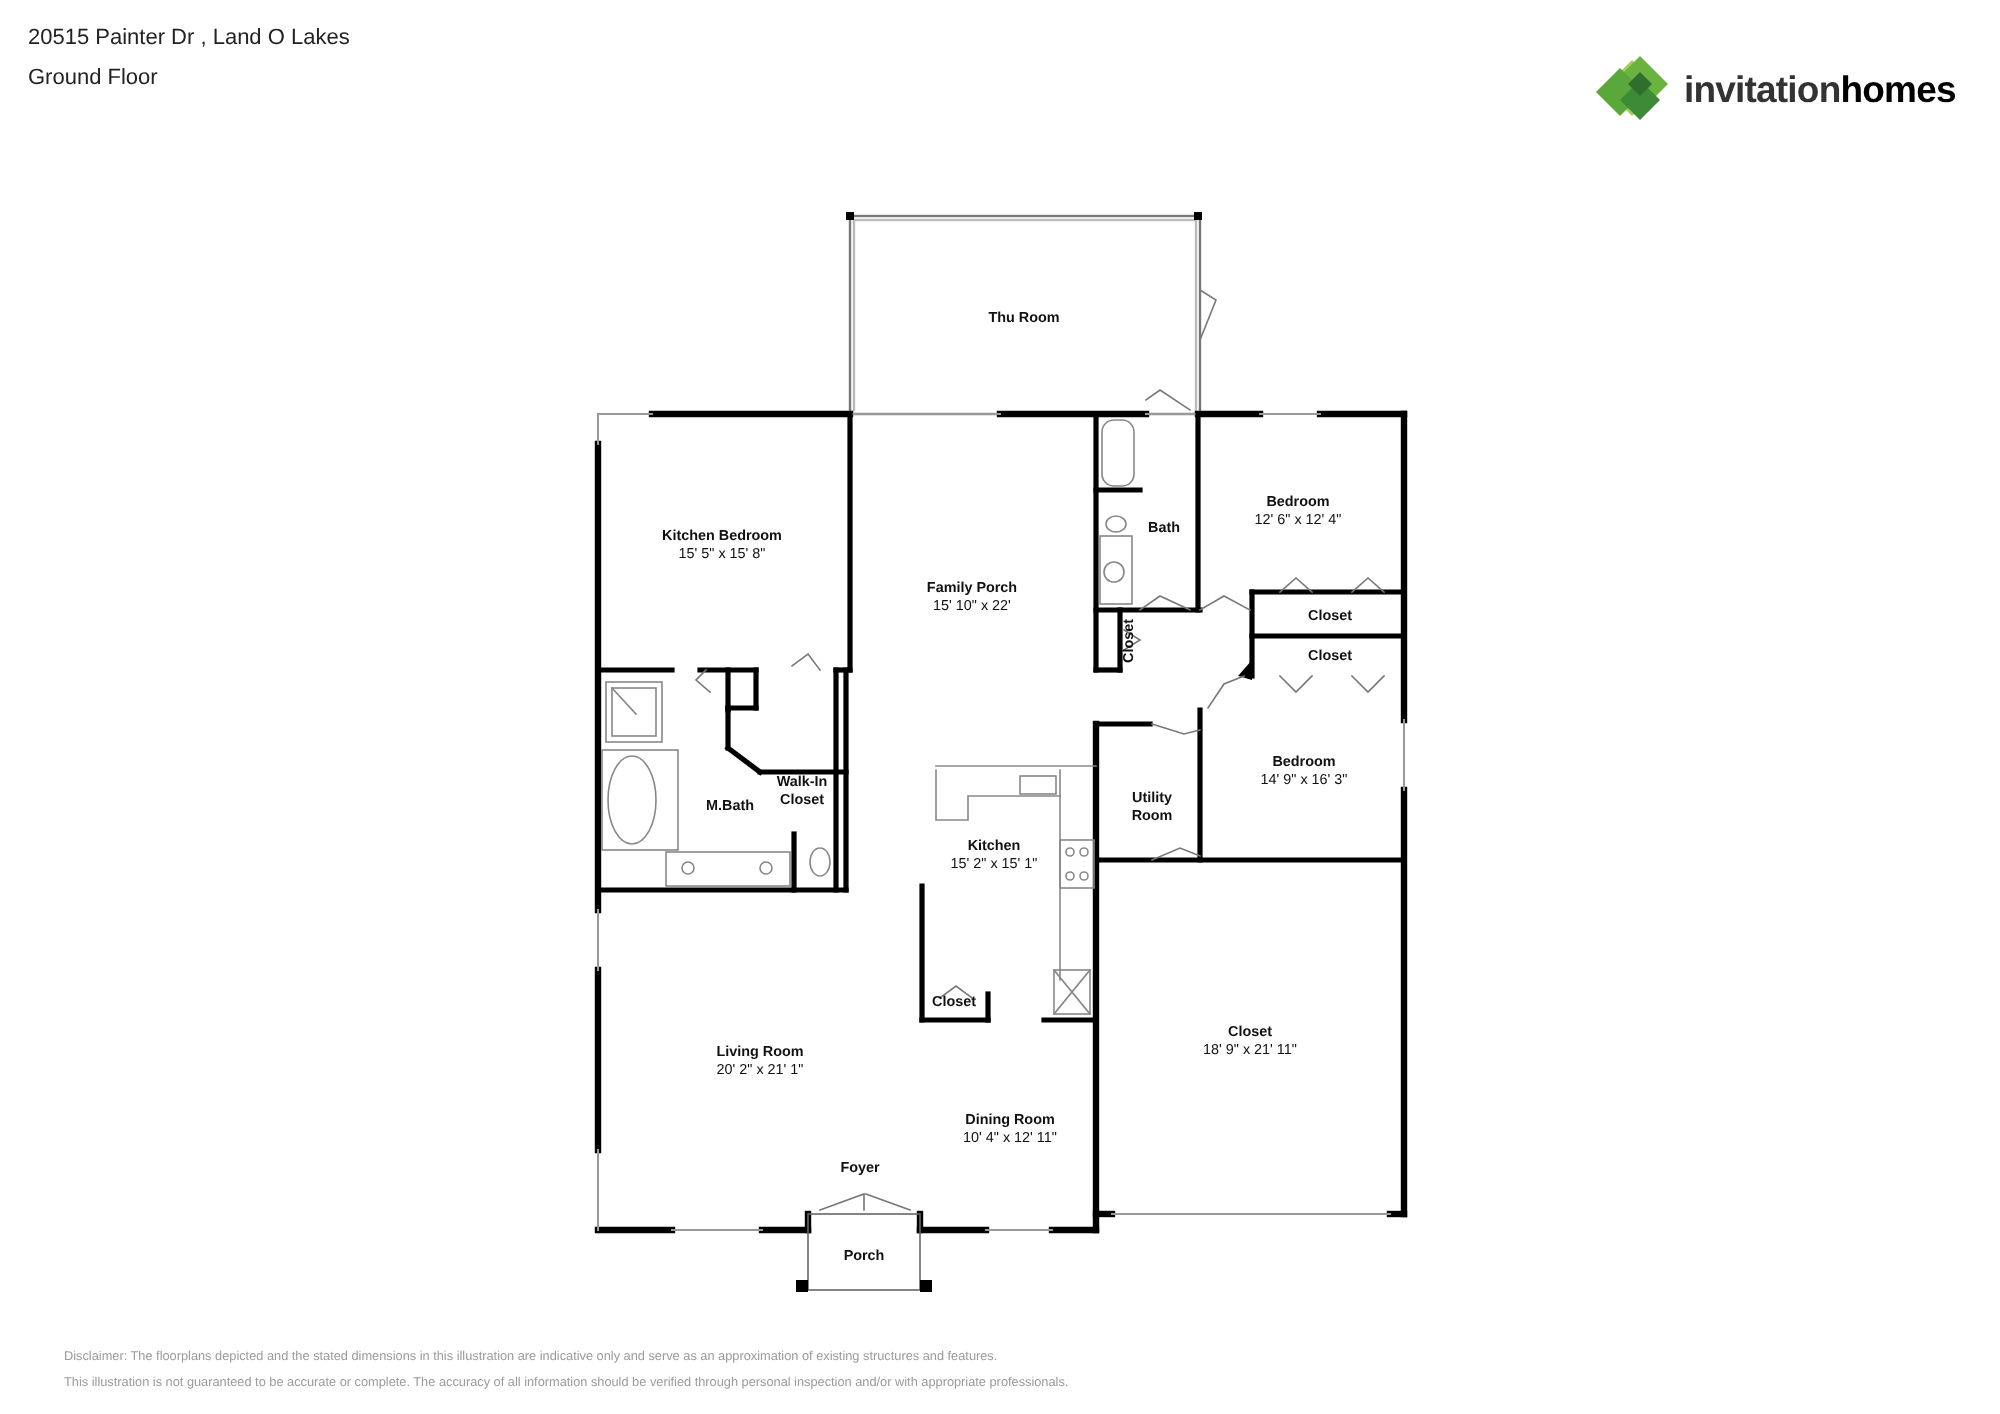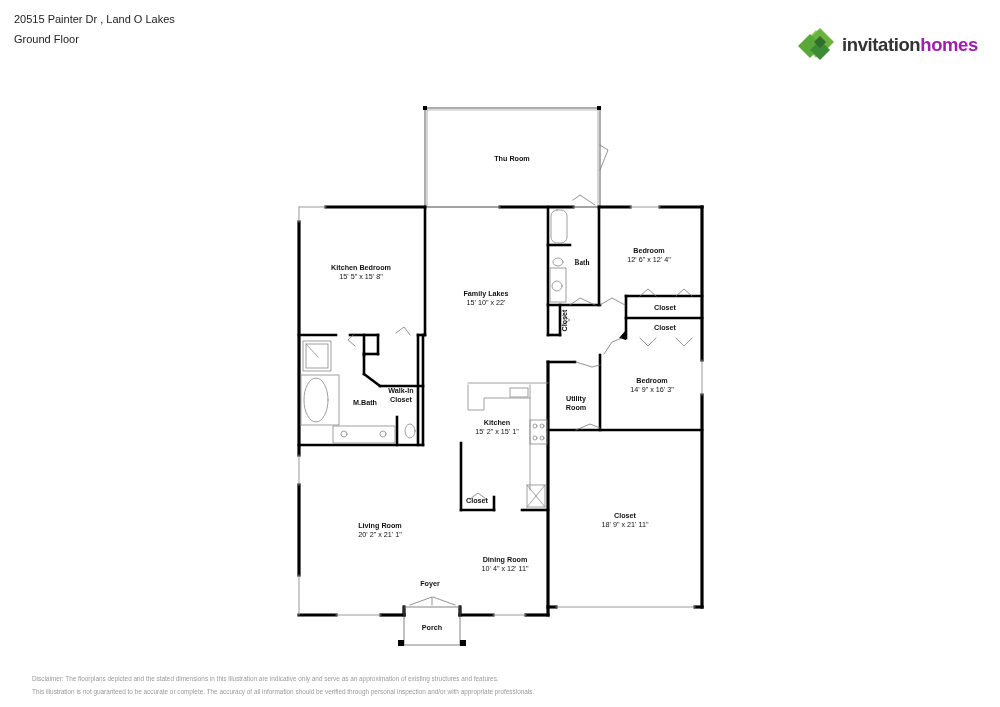--- a/index.html
+++ b/index.html
@@ -3,21 +3,21 @@
 <meta charset="utf-8">
 <style>
   html, body { margin:0; padding:0; background:#ffffff; }
   body { width:1000px; height:707px; position:relative; overflow:hidden; font-family:"Liberation Sans", sans-serif; color:#222; }
   .hdr { position:absolute; left:14px; font-size:11px; color:#222; }
   #addr { top:13px; }
   #floor { top:33px; }
   .logo { position:absolute; left:796px; top:24px; width:190px; height:40px; }
   .logo-text { position:absolute; left:46px; top:10px; font-size:18.5px; font-weight:bold; letter-spacing:-0.4px; }
   .logo-text .w1 { color:#333333; }
-  .logo-text .w2 { color:#a21caf; }
+  .logo-text .w2 { color:#000000; }
   svg.plan { position:absolute; left:0; top:0; }
   .lbl { position:absolute; text-align:center; font-size:7.2px; line-height:9px; color:#111; transform:translateX(-50%); white-space:nowrap; }
   .lbl .nm { font-weight:bold; display:block; }
   .lbl .dm { display:block; }
   .disc { position:absolute; left:32px; font-size:6.4px; color:#9a9a9a; white-space:nowrap; }
 </style>
 </head>
 <body>
 
 <div class="hdr" id="addr">20515 Painter Dr , Land O Lakes</div>
@@ -169,24 +169,24 @@
 </svg>
 
 <div class="lbl" style="left:512px;top:154px;">
   <span class="nm">Thu Room</span>
 </div>
 <div class="lbl" style="left:361px;top:263px;">
   <span class="nm">Kitchen Bedroom</span>
   <span class="dm">15' 5" x 15' 8"</span>
 </div>
 <div class="lbl" style="left:486px;top:289px;">
-  <span class="nm">Family Lakes</span>
+  <span class="nm">Family Porch</span>
   <span class="dm">15' 10" x 22'</span>
 </div>
-<div class="lbl" style="left:582px;top:259px;font-family:Liberation Serif, serif;">
+<div class="lbl" style="left:582px;top:259px;">
   <span class="nm">Bath</span>
 </div>
 <div class="lbl" style="left:649px;top:246px;">
   <span class="nm">Bedroom</span>
   <span class="dm">12' 6" x 12' 4"</span>
 </div>
 <div class="lbl" style="left:665px;top:303px;">
   <span class="nm">Closet</span>
 </div>
 <div class="lbl" style="left:665px;top:323px;">

